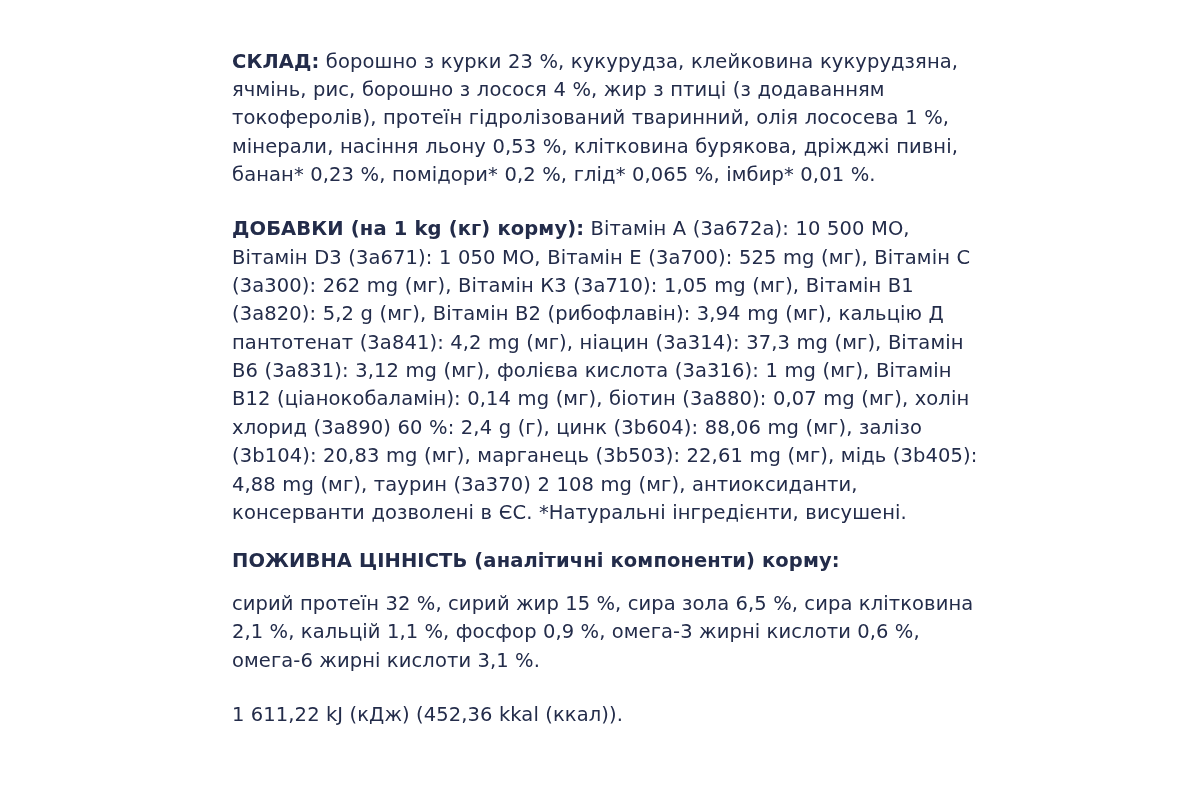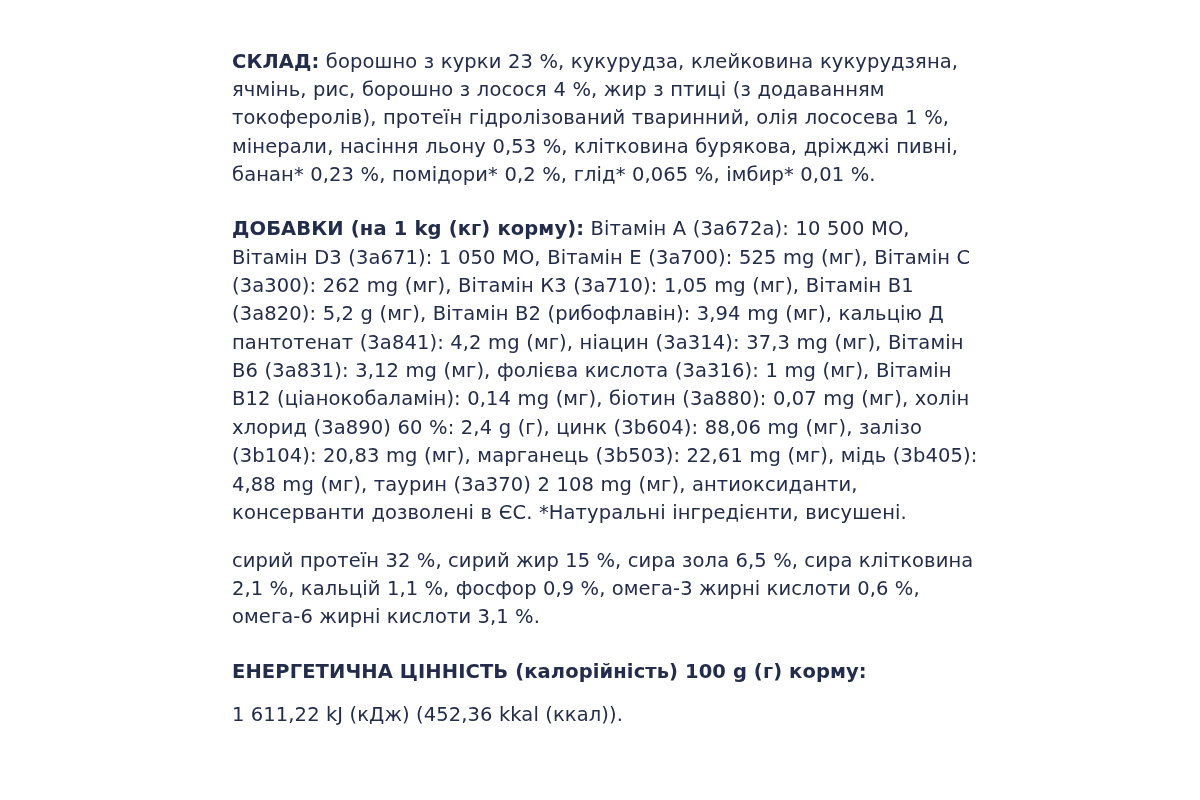--- a/index.html
+++ b/index.html
@@ -63,21 +63,21 @@
 
   <div class="section sec-composition">
     <p class="para"><span class="lead">СКЛАД:</span><span> борошно з курки 23 %, кукурудза, клейковина кукурудзяна, ячмінь, рис, борошно з лосося 4 %, жир з птиці (з додаванням токоферолів), протеїн гідролізований тваринний, олія лососева 1 %, мінерали, насіння льону 0,53 %, клітковина бурякова, дріжджі пивні, банан* 0,23 %, помідори* 0,2 %, глід* 0,065 %, імбир* 0,01 %.</span></p>
   </div>
 
   <div class="section sec-additives">
     <p class="para"><span class="lead">ДОБАВКИ (на 1 kg (кг) корму):</span><span> Вітамін А (3а672а): 10 500 МО, Вітамін D3 (3а671): 1 050 МО, Вітамін Е (3а700): 525 mg (мг), Вітамін С (3а300): 262 mg (мг), Вітамін К3 (3а710): 1,05 mg (мг), Вітамін В1 (3а820): 5,2 g (мг), Вітамін В2 (рибофлавін): 3,94 mg (мг), кальцію Д пантотенат (3а841): 4,2 mg (мг), ніацин (3а314): 37,3 mg (мг), Вітамін В6 (3а831): 3,12 mg (мг), фолієва кислота (3а316): 1 mg (мг), Вітамін В12 (ціанокобаламін): 0,14 mg (мг), біотин (3а880): 0,07 mg (мг), холін хлорид (3а890) 60 %: 2,4 g (г), цинк (3b604): 88,06 mg (мг), залізо (3b104): 20,83 mg (мг), марганець (3b503): 22,61 mg (мг), мідь (3b405): 4,88 mg (мг), таурин (3а370) 2 108 mg (мг), антиоксиданти, консерванти дозволені в ЄС. *Натуральні інгредієнти, висушені.</span></p>
   </div>
 
   <div class="section sec-nutrition">
+    <div class="heading-block">ПОЖИВНА ЦІННІСТЬ (аналітичні компоненти) корму:</div>
     <div class="body-block">сирий протеїн 32 %, сирий жир 15 %, сира зола 6,5 %, сира клітковина 2,1 %, кальцій 1,1 %, фосфор 0,9 %, омега-3 жирні кислоти 0,6 %, омега-6 жирні кислоти 3,1 %.</div>
   </div>
 
   <div class="section sec-energy">
-    <div class="heading-block">ЕНЕРГЕТИЧНА ЦІННІСТЬ (калорійність) 100 g (г) корму:</div>
     <div class="body-block">1 611,22 kJ (кДж) (452,36 kkal (ккал)).</div>
   </div>
 
 </div>
 
 </body></html>

